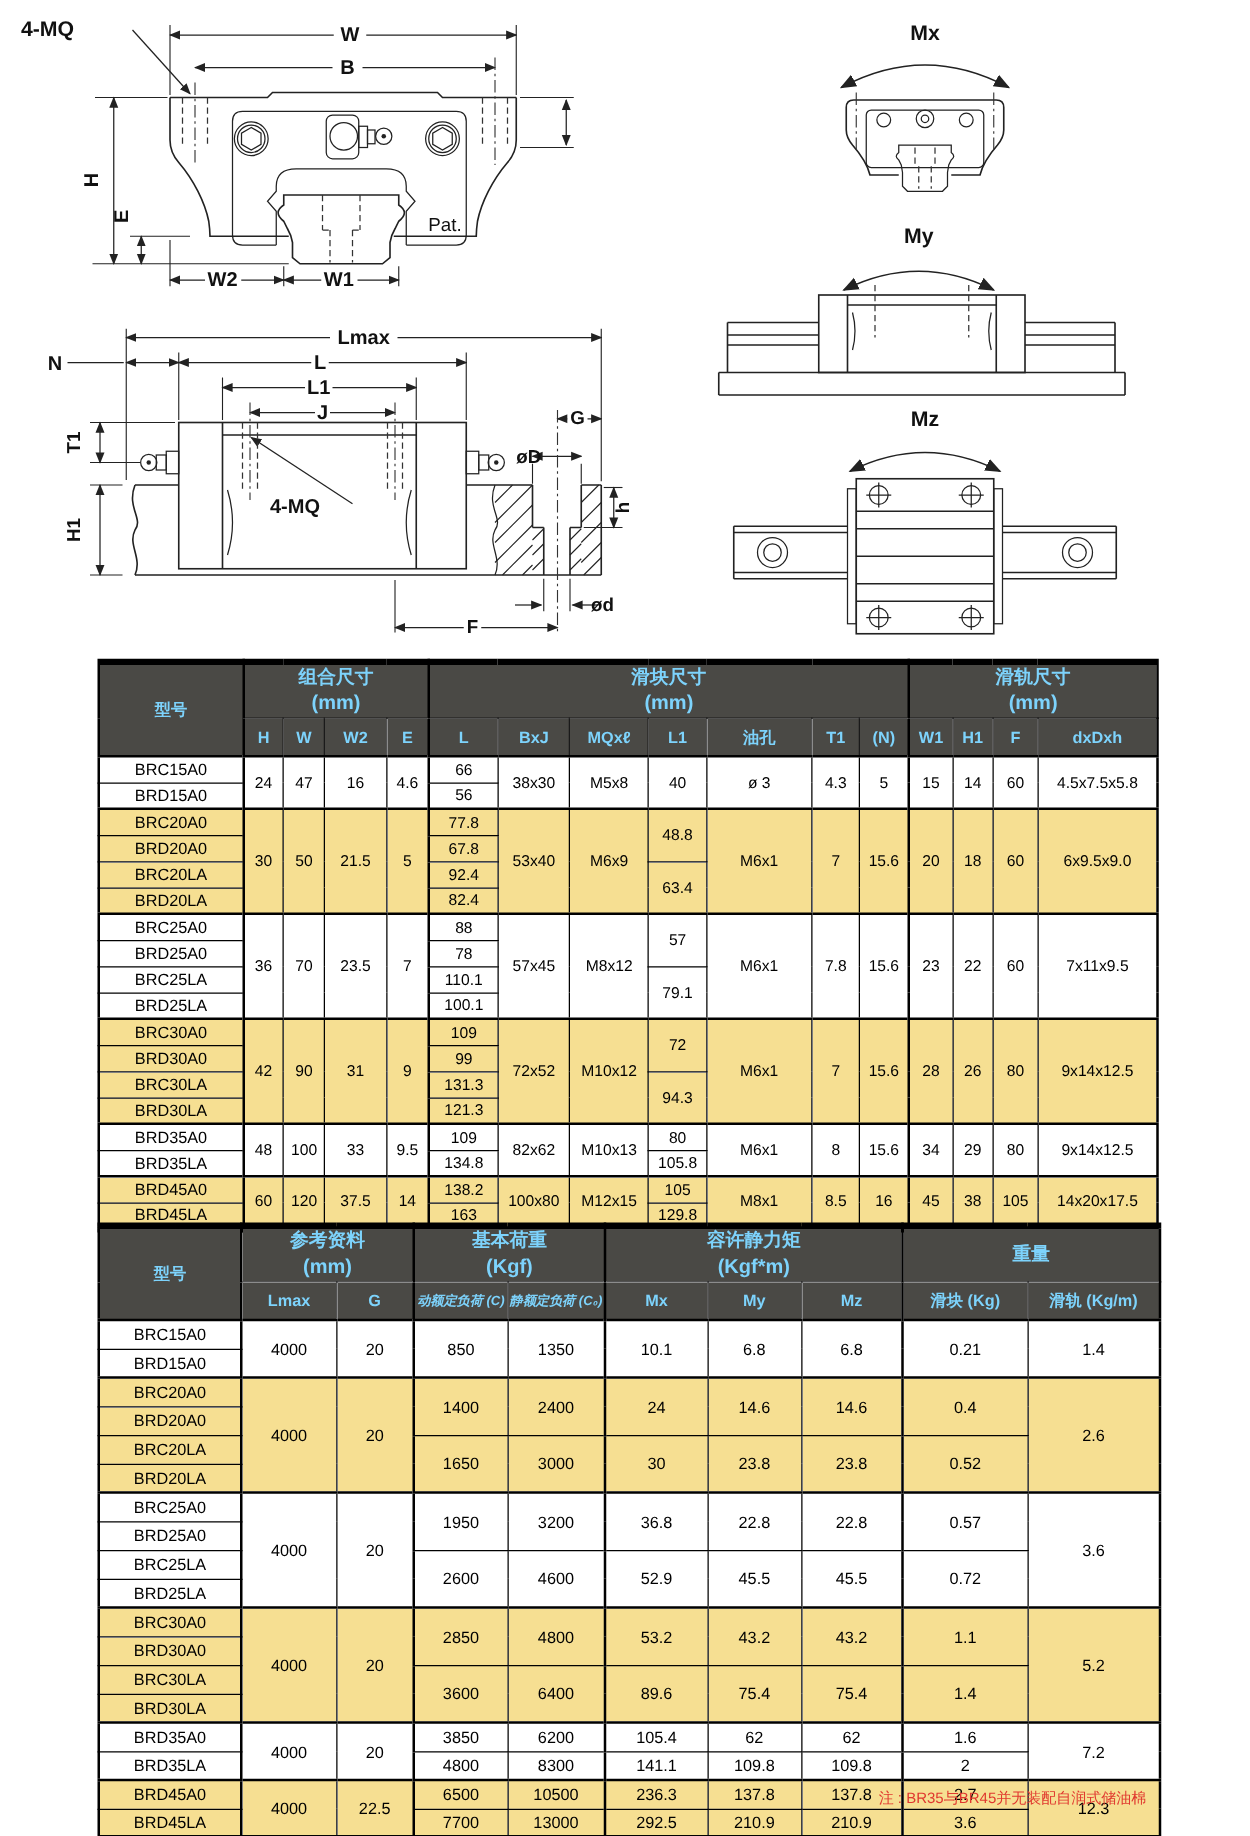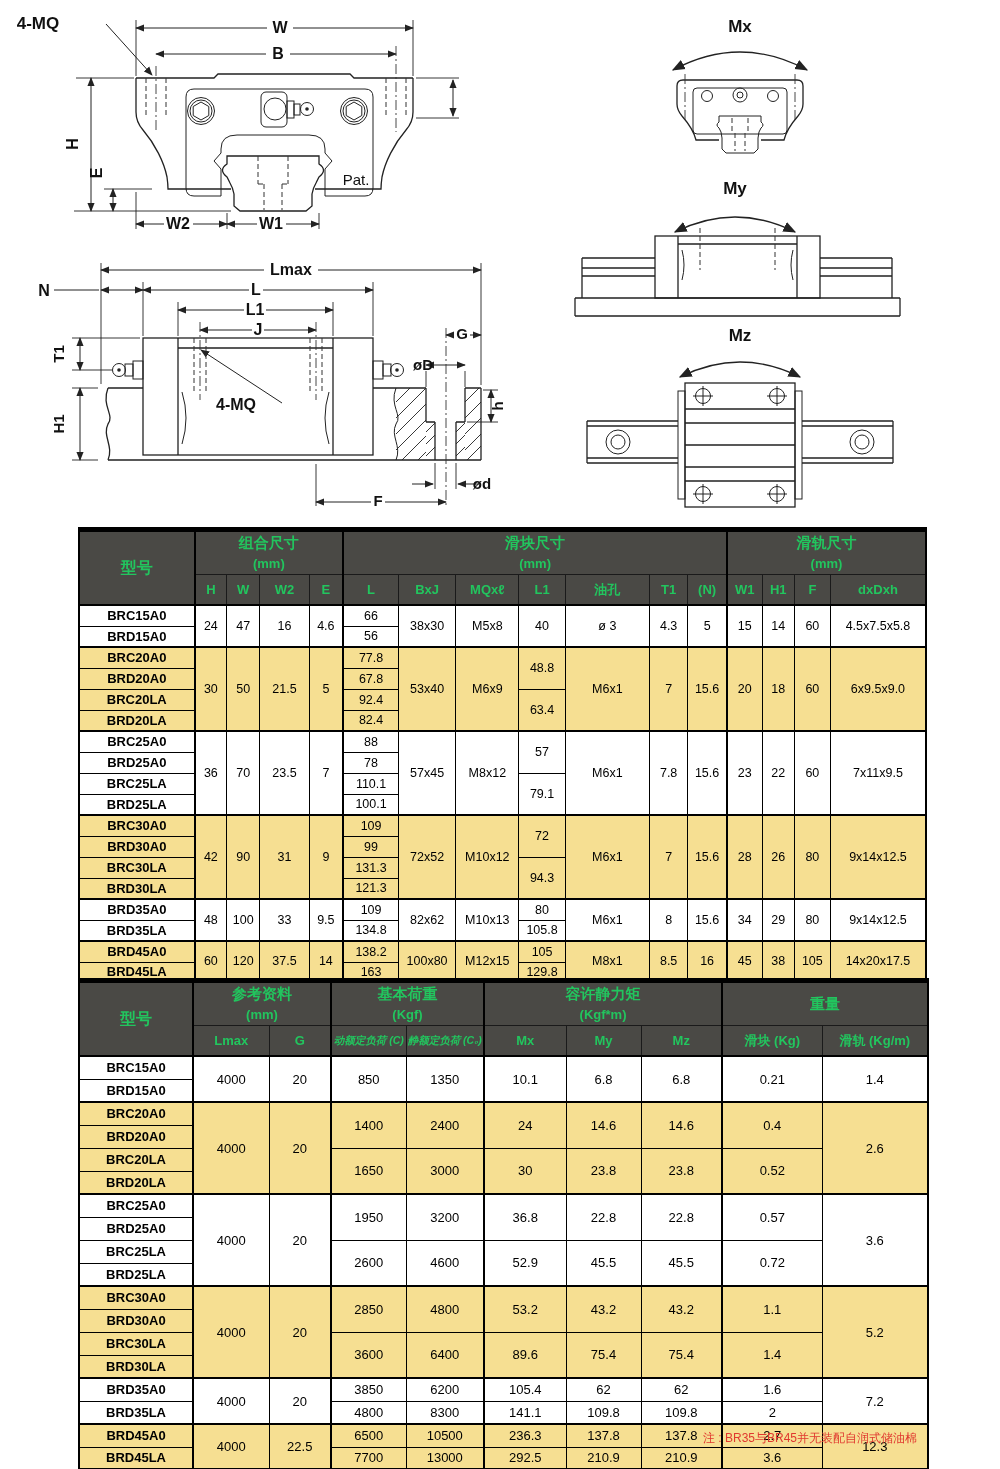--- a/index.html
+++ b/index.html
@@ -13,27 +13,27 @@
   svg .dash{stroke:#333;stroke-width:1;fill:none;stroke-dasharray:5 3;}
   svg .cline{stroke:#333;stroke-width:0.9;fill:none;stroke-dasharray:10 3 2 3;}
   svg .hatch{stroke:#222;stroke-width:0.9;fill:none;}
   svg text{font-family:"Liberation Sans",sans-serif;font-weight:bold;fill:#111;}
   svg .lab{font-size:16px;text-anchor:middle;}
   svg .lab2{font-size:15px;text-anchor:middle;}
   svg .bg{fill:#fff;stroke:none;}
   table{border-collapse:collapse;table-layout:fixed;width:849px;position:absolute;left:78px;}
   #t1{top:527px;} #t2{top:978px;}
   th,td{border:1px solid #000;text-align:center;vertical-align:middle;padding:0;overflow:hidden;}
-  thead th{background:#4A4945;color:#22c55e;border-color:#1a1a1a;}
+  thead th{background:#4A4945;color:#7dd3fc;border-color:#1a1a1a;}
   thead .grp{font-size:15px;font-weight:bold;height:42px;line-height:1.35;}
-  thead .grp .unit{font-size:13px;}
+  thead .grp .unit{font-size:16px;}
   thead .sub{font-size:13px;height:29px;font-weight:bold;}
   thead .sub.small{font-size:10.5px;font-style:italic;}
-  thead .model-h{font-size:16px;font-weight:bold;}
-  tbody th.model{font-size:13px;font-weight:bold;background:#fff;}
+  thead .model-h{font-size:13px;font-weight:bold;}
+  tbody th.model{font-size:13px;font-weight:normal;background:#fff;}
   #t1 tbody tr{height:21px;} #t2 tbody tr{height:23px;}
   #t1 tbody td{font-size:12.5px;} #t2 tbody td{font-size:13px;}
   tbody tr.shade th.model, tbody tr.shade td{background:#F6DF92;}
   tbody tr.gstart th, tbody tr.gstart td{border-top:2px solid #000;}
   .bl{border-left:2px solid #000 !important;}
   table{border:2px solid #000;border-top:5px solid #000;border-bottom:5px solid #000;}
   .note{position:absolute;left:70px;top:1430px;width:847px;text-align:right;
         color:#E0382F;font-size:12px;font-family:"Liberation Sans",sans-serif;}
 </style>
 </head>

